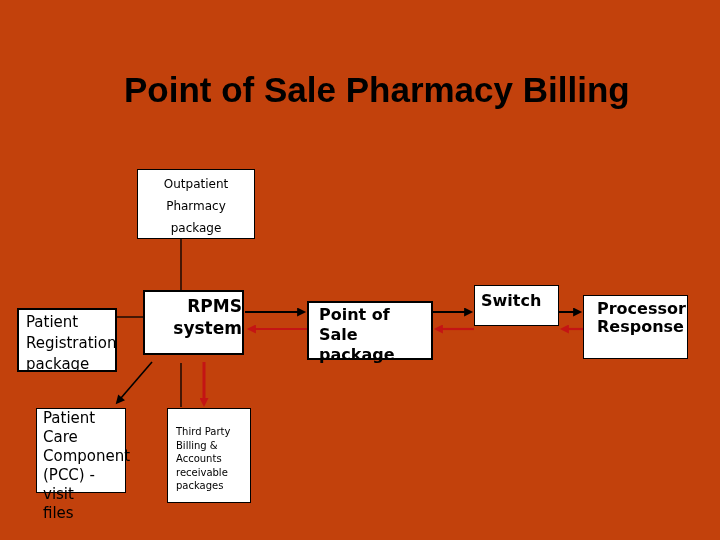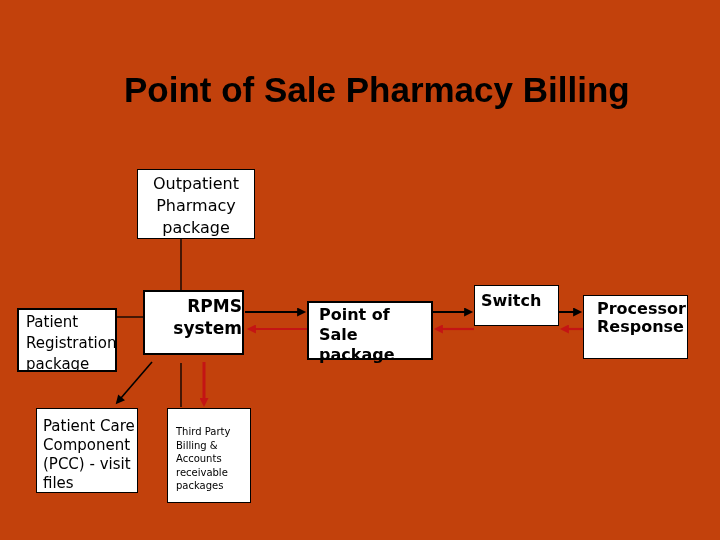--- a/index.html
+++ b/index.html
@@ -9,33 +9,33 @@
   }
   .title{
     position:absolute;left:124px;top:71px;white-space:nowrap;
     font-family:"Liberation Sans",sans-serif;font-weight:bold;font-size:35px;line-height:38px;
   }
   .box{
     position:absolute;background:#ffffff;border:2px solid #000;box-sizing:border-box;
   }
   .box span{display:block;white-space:pre-line;}
   .b-outpatient{left:137px;top:169px;width:118px;height:70px;border-width:1px;
-    text-align:center;font-size:16px;line-height:22px;padding-top:3px;}
+    text-align:center;font-size:12px;line-height:22px;padding-top:3px;}
   .b-patreg{left:17px;top:293px;width:100px;height:64px;
     font-size:15px;line-height:21px;padding:2px 0 0 7px;margin-top:15px;}
   .b-rpms{left:143px;top:290px;width:101px;height:65px;
     font-weight:bold;font-size:17px;line-height:22px;padding:3px 0 0 11px;text-align:right;}
   .b-pos{left:307px;top:301px;width:126px;height:59px;
     font-weight:bold;font-size:16px;line-height:20px;padding:2px 0 0 10px;}
   .b-switch{left:474px;top:285px;width:85px;height:41px;border-width:1.5px;
     font-weight:bold;font-size:16px;line-height:18px;padding:6px 0 0 6px;}
   .b-processor{left:583px;top:295px;width:105px;height:64px;border-width:1.5px;
     font-weight:bold;font-size:16px;line-height:18px;padding:4px 0 8px 13px;}
-  .b-pcc{left:36px;top:408px;width:102px;height:85px;border-width:1.5px;
-    font-size:15px;line-height:19px;padding:8px 0 0 6px;}
+  .b-pcc{left:36px;top:408px;width:90px;height:85px;border-width:1.5px;
+    font-size:15px;line-height:19px;padding:0 0 0 6px;}
   .b-third{left:167px;top:408px;width:84px;height:95px;border-width:1px;
     font-size:10px;line-height:13.5px;padding:16px 0 0 8px;}
   svg.connectors{position:absolute;left:0;top:0;pointer-events:none;}
   .k{stroke:#000000;stroke-width:2;}
   .k-thin{stroke:#000000;stroke-width:1.3;}
   .k-diag{stroke:#000000;stroke-width:1.6;}
   .r{stroke-width:2.2;}
   .r-v{stroke-width:3;}
 </style>
 </head>

